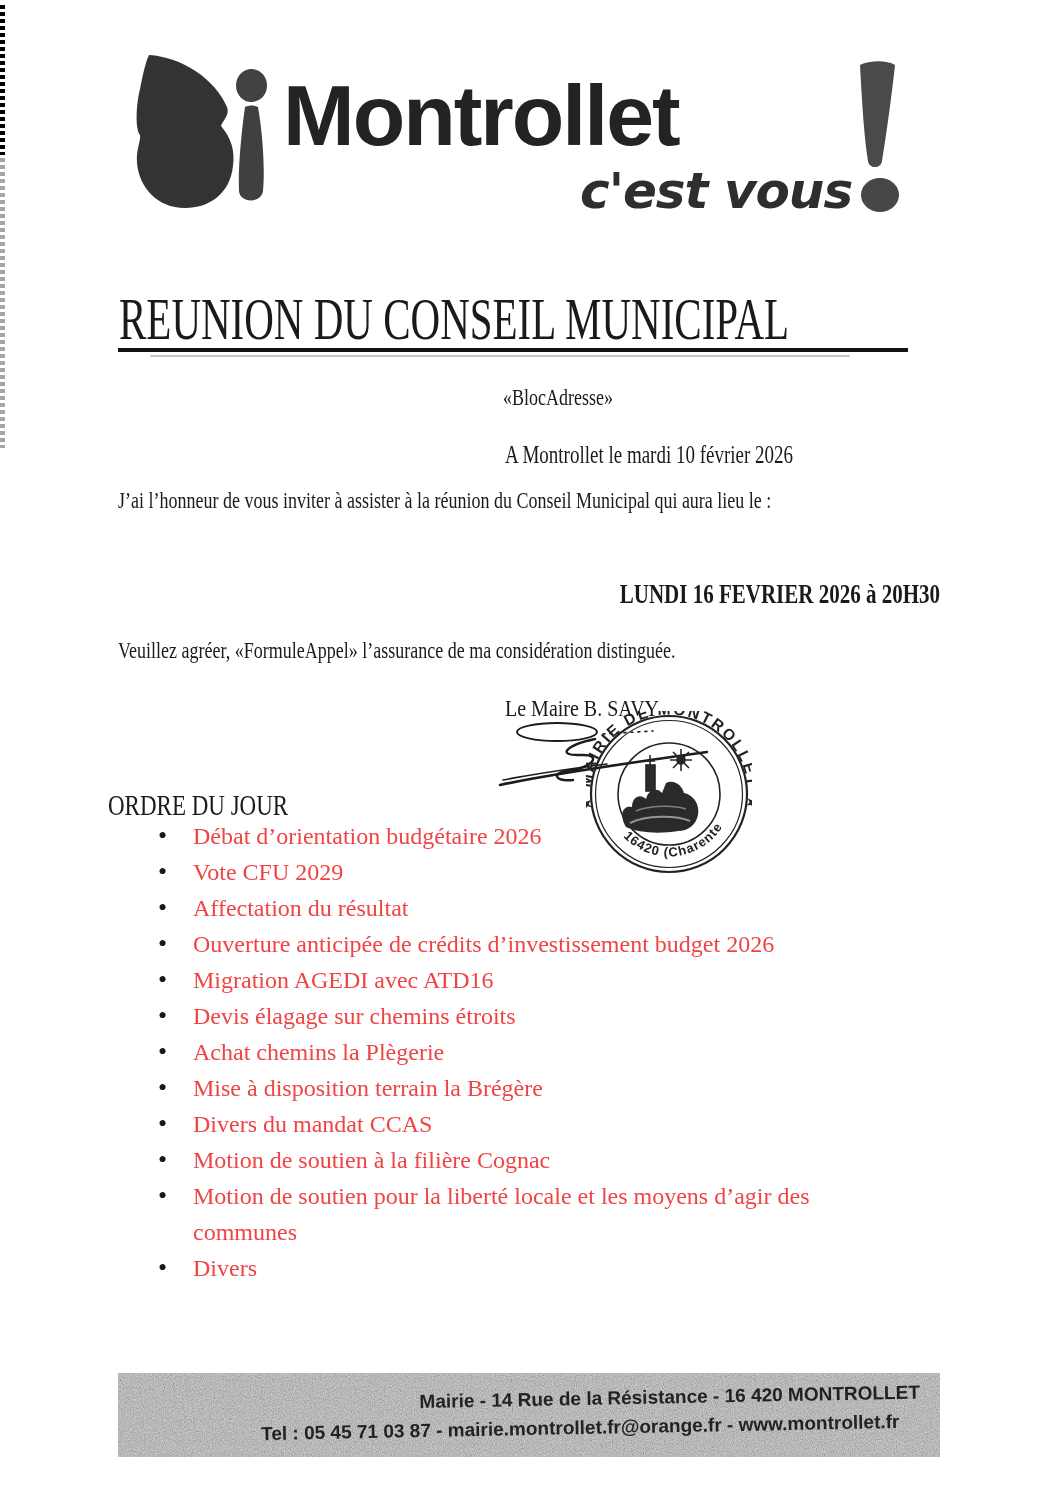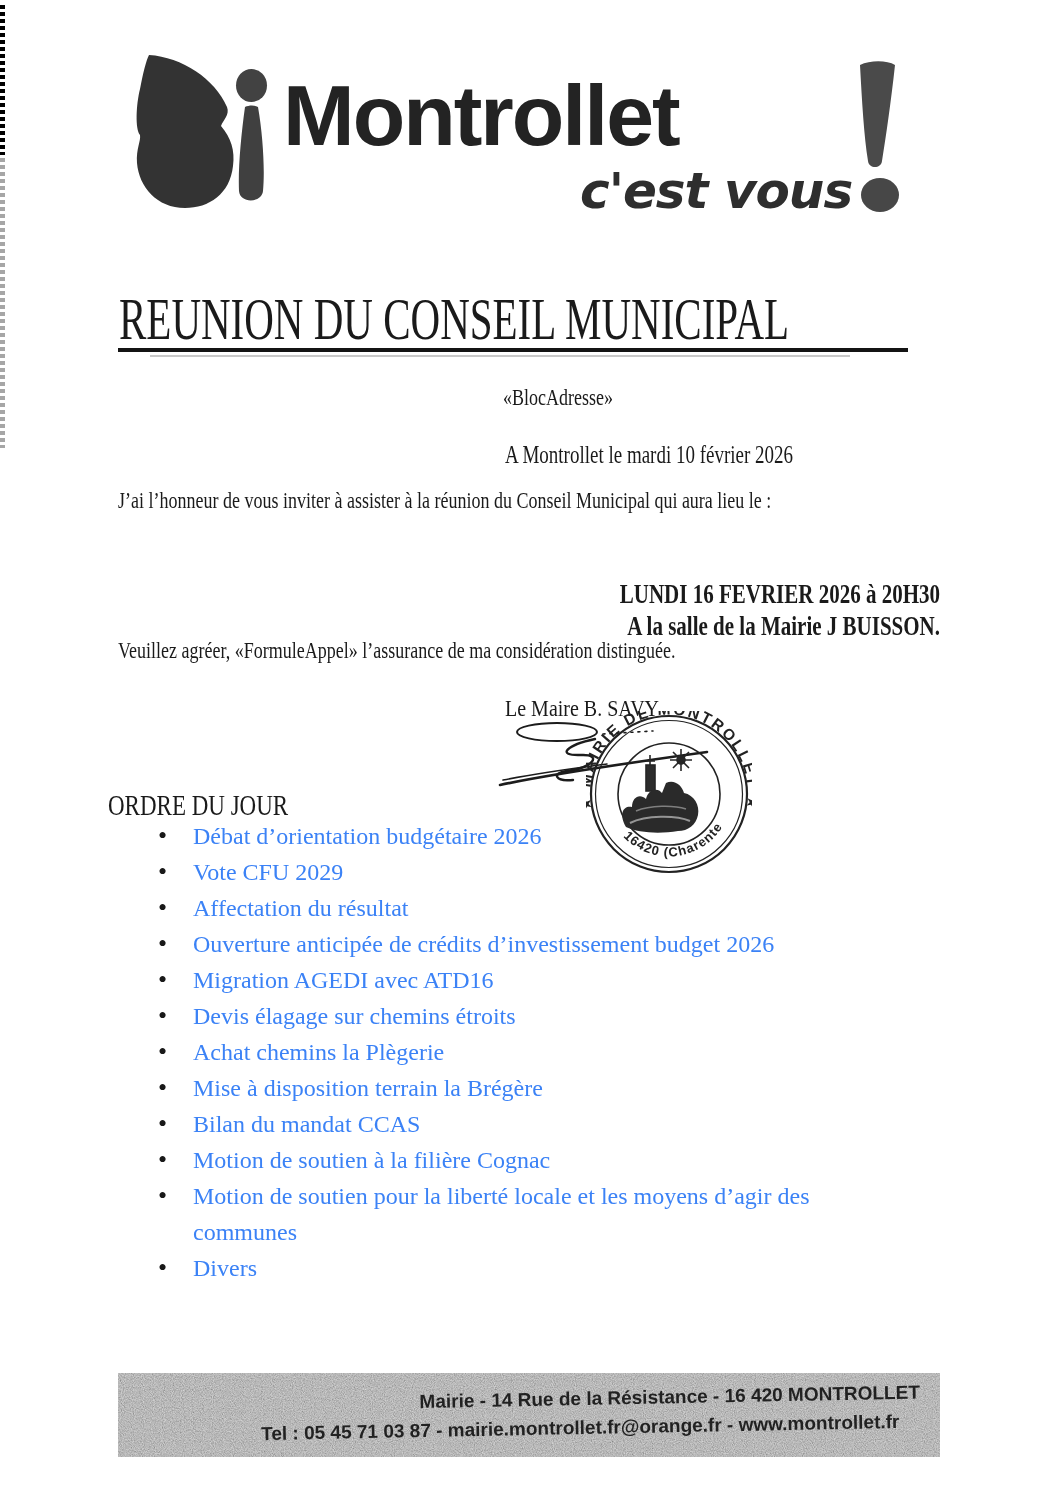--- a/index.html
+++ b/index.html
@@ -15,21 +15,21 @@
               font-size:86px;letter-spacing:-2px;color:#232323;line-height:1;
               transform:scaleY(1.32);transform-origin:left top;white-space:nowrap;}
   .tagline-text{font-family:"DejaVu Sans","Liberation Sans",sans-serif;font-style:italic;
               font-weight:bold;font-size:50px;letter-spacing:-1px;color:#2e2e2e;line-height:1;
               transform:scaleY(1.22) skewX(-4deg);transform-origin:left top;white-space:nowrap;}
   
   .title-underline{background:#141414;}
   .title-underline2{background:#9a9a9a;opacity:.55;}
   
   ul.agenda{list-style:none;margin:0;padding:0;font-size:24px;line-height:36px;}
-  ul.agenda li{position:relative;padding-left:41px;color:#3b82f6;}
+  ul.agenda li{position:relative;padding-left:41px;color:#ef4444;}
   ul.agenda li::before{content:"\2022";position:absolute;left:6px;top:0;font-size:26px;color:#191919;}
   
   .edge-marks{width:5px;background:repeating-linear-gradient(180deg,#000 0 4px,transparent 4px 7px);}
 </style>
 </head>
 <body>
 
 <div class="page">
 
   <div class="abs edge-marks" style="left:0;top:5px;height:150px;"></div>
@@ -68,23 +68,20 @@
   <div class="abs serif" style="left:505px;top:441px;font-size:19px;">
     <span class="squash" style="transform:scaleY(1.28);">A Montrollet le mardi 10 février 2026</span>
   </div>
 
   <div class="abs serif" style="left:118px;top:488px;font-size:18px;">
     <span class="squash" style="transform:scaleY(1.28);">J’ai l’honneur de vous inviter à assister à la réunion du Conseil Municipal qui aura lieu le :</span>
   </div>
 
   <div class="abs serif bold center" style="left:118px;top:552px;width:822px;font-size:21px;">
     <span class="squash" style="display:inline-block;transform:scaleY(1.25);transform-origin:center top;">LUNDI 16 FEVRIER 2026 à 20H30</span>
-  </div>
-  <div class="abs serif bold center" style="left:118px;top:584px;width:822px;font-size:21px;">
-    <span class="squash" style="display:inline-block;transform:scaleY(1.25);transform-origin:center top;">A la salle de la Mairie J BUISSON.</span>
   </div>
 
   <div class="abs serif" style="left:118px;top:638px;font-size:18px;">
     <span class="squash" style="transform:scaleY(1.28);">Veuillez agréer, «FormuleAppel» l’assurance de ma considération distinguée.</span>
   </div>
 
   <div class="abs serif" style="left:505px;top:694px;font-size:20px;">
     <span class="squash" style="transform:scaleY(1.2);">Le Maire B. SAVY</span>
   </div>
 
@@ -134,21 +131,21 @@
   </div>
   <ul class="agenda abs serif" style="left:152px;top:818px;width:700px;">
       <li>Débat d’orientation budgétaire 2026</li>
       <li>Vote CFU 2029</li>
       <li>Affectation du résultat</li>
       <li>Ouverture anticipée de crédits d’investissement budget 2026</li>
       <li>Migration AGEDI avec ATD16</li>
       <li>Devis élagage sur chemins étroits</li>
       <li>Achat chemins la Plègerie</li>
       <li>Mise à disposition terrain la Brégère</li>
-      <li>Bilan du mandat CCAS</li>
+      <li>Divers du mandat CCAS</li>
       <li>Motion de soutien à la filière Cognac</li>
       <li>Motion de soutien pour la liberté locale et les moyens d’agir des communes</li>
       <li>Divers</li>
     </ul>
 
   <svg class="abs" style="left:118px;top:1373px;" width="822" height="84" viewBox="0 0 822 84">
     <defs>
       <filter id="nz" x="0" y="0" width="100%" height="100%">
         <feTurbulence type="fractalNoise" baseFrequency="0.9" numOctaves="2" seed="8" stitchTiles="stitch"></feTurbulence>
         <feColorMatrix type="saturate" values="0"></feColorMatrix>

